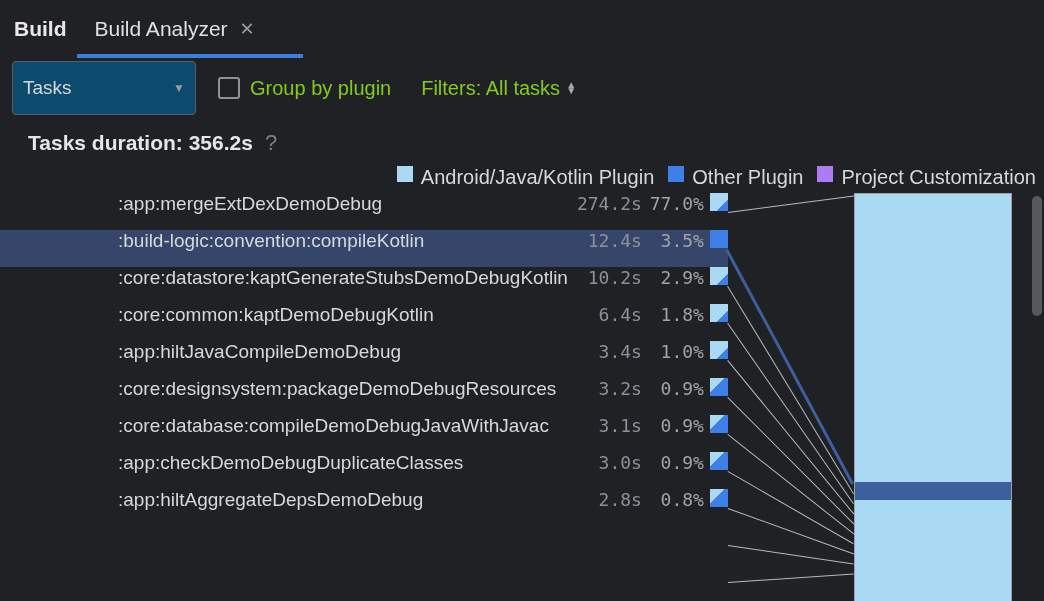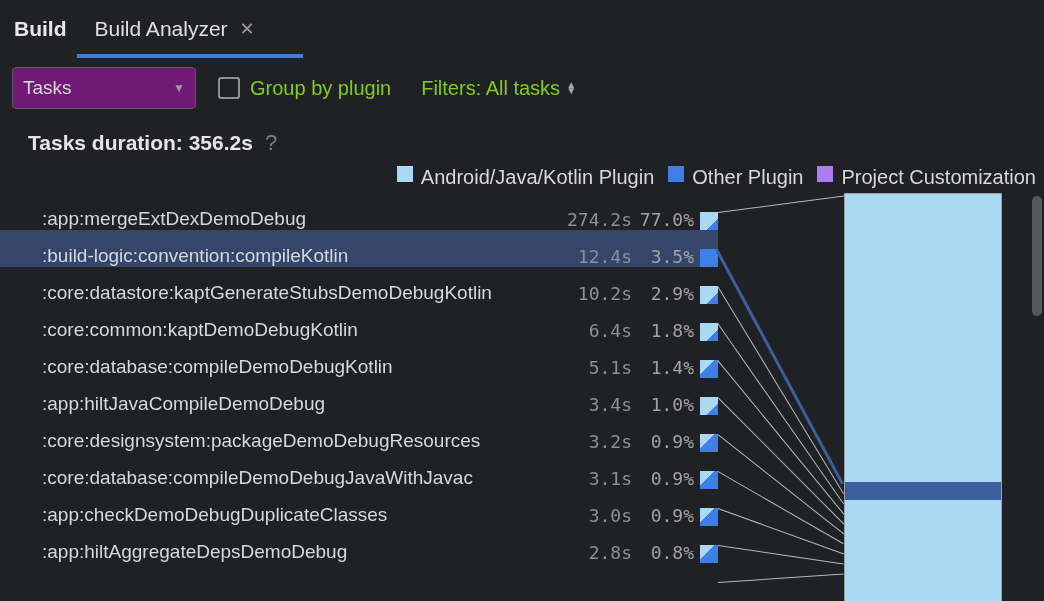--- a/index.html
+++ b/index.html
@@ -44,25 +44,25 @@
     align-items: center;
     gap: 22px;
     padding: 10px 12px 4px 12px;
     height: 54px;
   }
   .dropdown {
     display: flex;
     align-items: center;
     justify-content: space-between;
     width: 184px;
-    height: 42px;
+    height: 54px;
     padding: 0 10px 0 10px;
     border: 1px solid #5a5d62;
     border-radius: 4px;
-    background: #701a75;
+    background: #0c4a6e;
     color: #d8d8d8;
     font-size: 19px;
     cursor: pointer;
   }
   .dropdown .chev { font-size: 12px; color: #9a9a9a; }
   .check-wrap {
     display: flex;
     align-items: center;
     gap: 10px;
     cursor: pointer;
@@ -114,23 +114,23 @@
     display: flex;
     height: 430px;
     position: relative;
   }
   .tasklist {
     flex: 0 0 718px;
     height: 100%;
   }
   .task-row {
     display: flex;
-    align-items: flex-end;
+    align-items: flex-start;
     height: 37px;
-    padding-left: 42px;
+    padding-left: 118px;
     position: relative;
   }
   .task-row.selected { background: #35466a; }
   .task-name { flex: 1 1 auto; font-size: 19px; color: #d6d8dc; white-space: nowrap; }
   .task-time {
     width: 74px;
     text-align: right;
     font-family: ui-monospace, "SF Mono", Menlo, Consolas, monospace;
     font-size: 18px;
     color: #8d9096;
@@ -272,26 +272,20 @@
       <span class="task-name">:core:datastore:kaptGenerateStubsDemoDebugKotlin</span>
       <span class="task-time">10.2s</span>
       <span class="task-pct">2.9%</span>
       <span class="mini"></span>
     </div>
     <div class="task-row">
       <span class="task-name">:core:common:kaptDemoDebugKotlin</span>
       <span class="task-time">6.4s</span>
       <span class="task-pct">1.8%</span>
       <span class="mini"></span>
-    </div>
-    <div class="task-row">
-      <span class="task-name">:core:database:compileDemoDebugKotlin</span>
-      <span class="task-time">5.1s</span>
-      <span class="task-pct">1.4%</span>
-      <span class="mini mostly-other"></span>
     </div>
     <div class="task-row">
       <span class="task-name">:app:hiltJavaCompileDemoDebug</span>
       <span class="task-time">3.4s</span>
       <span class="task-pct">1.0%</span>
       <span class="mini"></span>
     </div>
     <div class="task-row">
       <span class="task-name">:core:designsystem:packageDemoDebugResources</span>
       <span class="task-time">3.2s</span>

